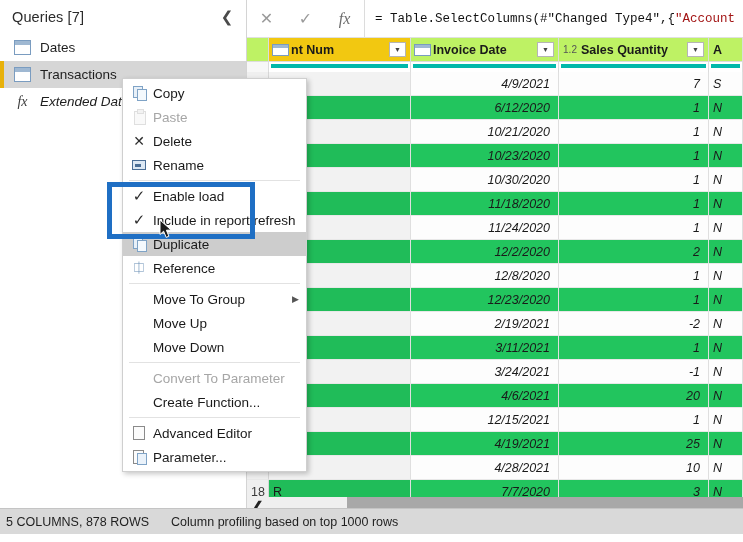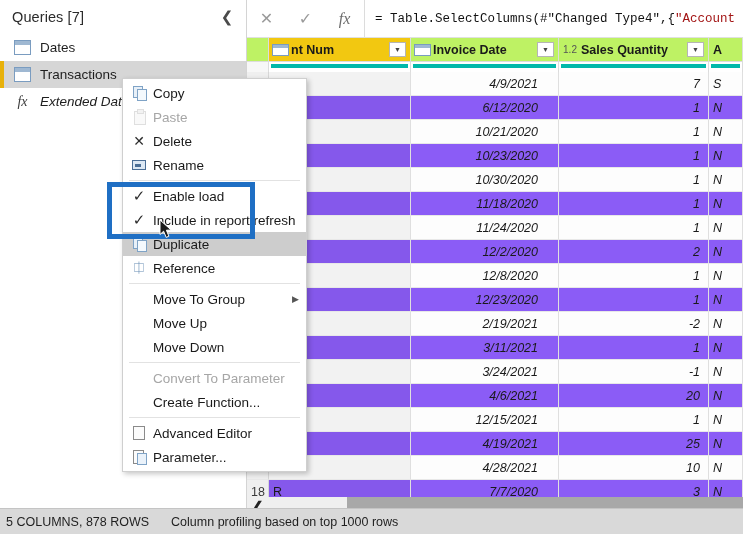--- a/index.html
+++ b/index.html
@@ -182,34 +182,34 @@
   }
   
   #quality-row { display: flex; height: 10px; background: #ffffff; }
   .qual-cell { border-right: 1px solid #dcdcdc; padding: 2px 2px 0 2px; }
   .qual-cell.rownum { width: 22px; flex: 0 0 22px; background:#f7f7f7; }
   .qual-bar { height: 4px; background: #01b8aa; width: 100%; }
 
   
   #rows-viewport { position: relative; height: 444px; overflow: hidden; }
   .data-row { display: flex; height: 24px; font-size: 12.5px; }
-  .data-row.alt { background: #8b5cf6; }
+  .data-row.alt { background: #22c55e; }
   .data-row.white { background: #fdfdfd; }
   .cell {
     border-right: 1px solid #dfdfdf; border-bottom: 1px solid #e8e8e8;
     display: flex; align-items: center;
     font-style: italic; color: #1a1a1a; overflow: hidden; white-space: nowrap;
   }
   .cell.rownum {
     width: 22px; flex: 0 0 22px; justify-content: flex-end; padding-right: 3px;
     font-style: normal; color: #3a3a3a; background: #efefef;
     border-right: 1px solid #d6d6d6;
   }
   .cell.c-acct { width: 142px; flex: 0 0 142px; background: rgba(0,0,0,.045); padding-left: 4px; font-style: normal; }
-  .cell.c-date { width: 148px; flex: 0 0 148px; justify-content: flex-end; padding-right: 20px; }
+  .cell.c-date { width: 148px; flex: 0 0 148px; justify-content: flex-end; padding-right: 8px; }
   .cell.c-qty  { width: 150px; flex: 0 0 150px; justify-content: flex-end; padding-right: 8px; }
   .cell.c-next { flex: 1; padding-left: 4px; }
 
   
   #hscroll {
     position: absolute; left: 0; bottom: 0; width: 496px; height: 19px;
     background: #efefef; display: flex; align-items: center;
   }
   #hscroll-left {
     width: 22px; height: 19px; display: flex; align-items: center; justify-content: center;

